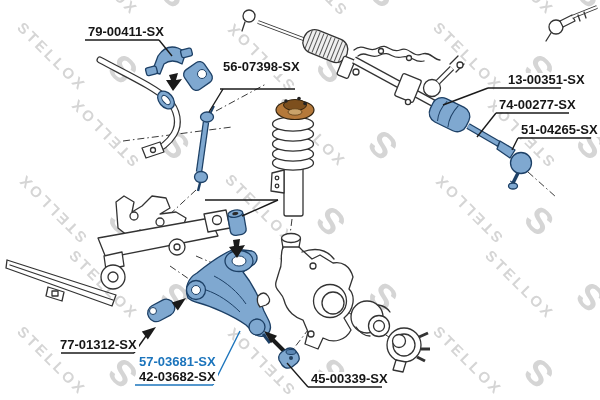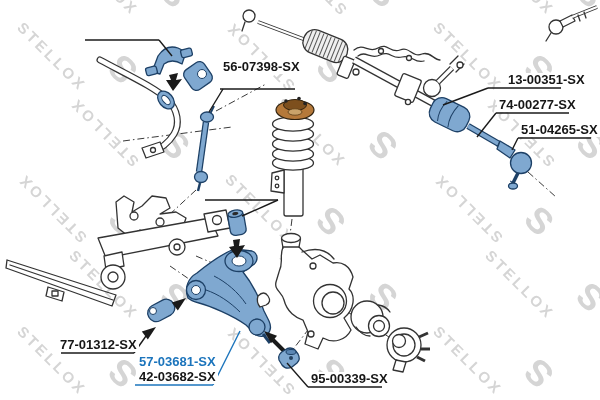--- a/index.html
+++ b/index.html
@@ -314,21 +314,22 @@
       <path class="ldr" d="M278,200 L242,216"></path>
       <line class="ul" x1="61" y1="353" x2="134" y2="353"></line>
       <path class="ldr" d="M134,353 L146,336"></path>
       <line class="ulb" x1="135" y1="385" x2="213" y2="385"></line>
       <path class="ldrb" d="M213,385 L240,331"></path>
       <line class="ul" x1="308" y1="387" x2="382" y2="387"></line>
       <path class="ldr" d="M308,387 L287,363"></path>
     </g>
   </svg>
 
+  <div class="lbl" style="left:86px;top:25px;">79-00411-SX</div>
   <div class="lbl" style="left:221px;top:60px;">56-07398-SX</div>
   <div class="lbl" style="left:506px;top:73px;">13-00351-SX</div>
   <div class="lbl" style="left:497px;top:98px;">74-00277-SX</div>
   <div class="lbl" style="left:519px;top:123px;">51-04265-SX</div>
   <div class="lbl" style="left:58px;top:338px;">77-01312-SX</div>
   <div class="lbl link" style="left:137px;top:355px;">57-03681-SX</div>
   <div class="lbl" style="left:137px;top:370px;">42-03682-SX</div>
-  <div class="lbl" style="left:309px;top:372px;">95-00339-SX</div>
+  <div class="lbl" style="left:309px;top:372px;">45-00339-SX</div>
 </div>
 
 </body></html>

